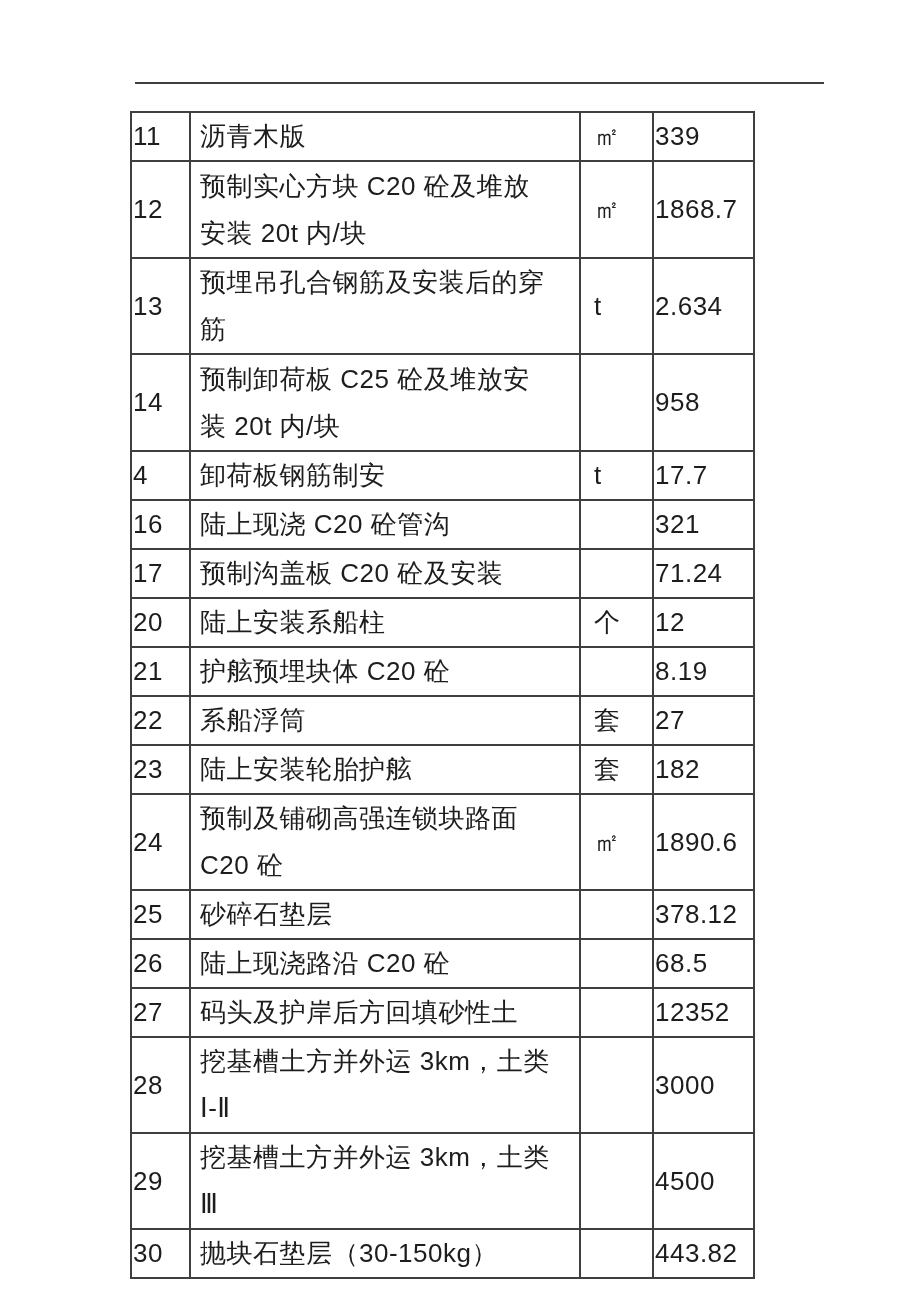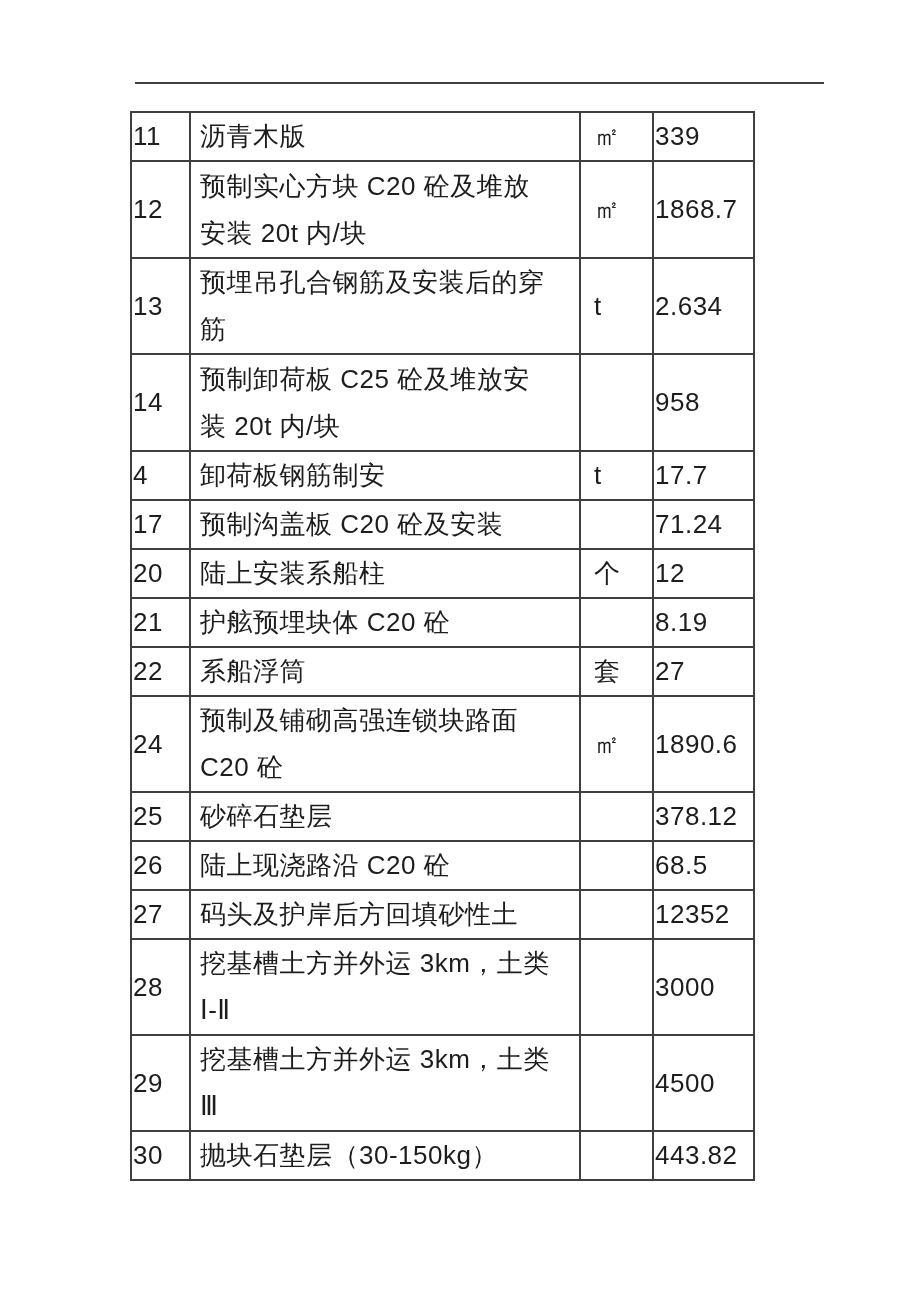--- a/index.html
+++ b/index.html
@@ -99,20 +99,26 @@
       <td class="col-unit"></td>
       <td class="col-qty">958</td>
     </tr>
         <tr class="table-row">
       <td class="col-no">4</td>
       <td class="col-desc">卸荷板钢筋制安</td>
       <td class="col-unit">t</td>
       <td class="col-qty">17.7</td>
     </tr>
         <tr class="table-row">
+      <td class="col-no">16</td>
+      <td class="col-desc">陆上现浇 C20 砼管沟</td>
+      <td class="col-unit"></td>
+      <td class="col-qty">321</td>
+    </tr>
+        <tr class="table-row">
       <td class="col-no">17</td>
       <td class="col-desc">预制沟盖板 C20 砼及安装</td>
       <td class="col-unit"></td>
       <td class="col-qty">71.24</td>
     </tr>
         <tr class="table-row">
       <td class="col-no">20</td>
       <td class="col-desc">陆上安装系船柱</td>
       <td class="col-unit">个</td>
       <td class="col-qty">12</td>
@@ -121,20 +127,26 @@
       <td class="col-no">21</td>
       <td class="col-desc">护舷预埋块体 C20 砼</td>
       <td class="col-unit"></td>
       <td class="col-qty">8.19</td>
     </tr>
         <tr class="table-row">
       <td class="col-no">22</td>
       <td class="col-desc">系船浮筒</td>
       <td class="col-unit">套</td>
       <td class="col-qty">27</td>
+    </tr>
+        <tr class="table-row">
+      <td class="col-no">23</td>
+      <td class="col-desc">陆上安装轮胎护舷</td>
+      <td class="col-unit">套</td>
+      <td class="col-qty">182</td>
     </tr>
         <tr class="table-row">
       <td class="col-no">24</td>
       <td class="col-desc">预制及铺砌高强连锁块路面 C20 砼</td>
       <td class="col-unit">㎡</td>
       <td class="col-qty">1890.6</td>
     </tr>
         <tr class="table-row">
       <td class="col-no">25</td>
       <td class="col-desc">砂碎石垫层</td>

